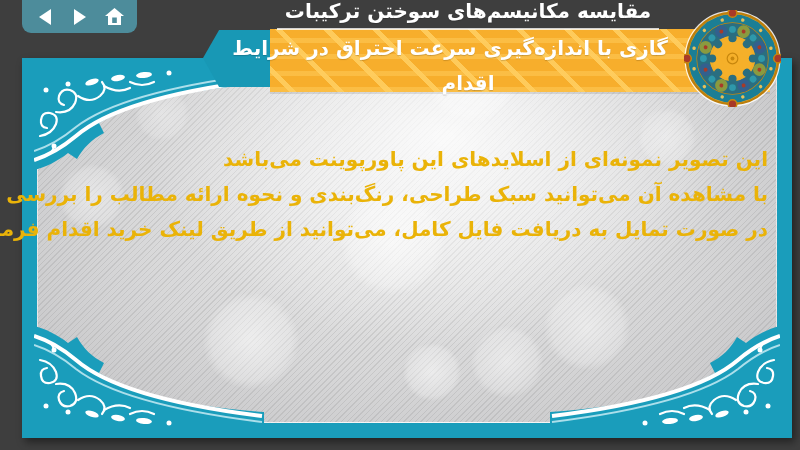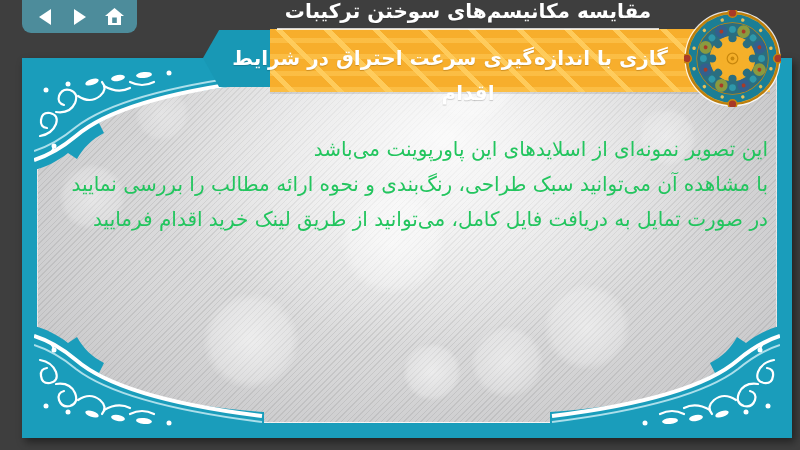--- a/index.html
+++ b/index.html
@@ -66,28 +66,28 @@
   .slide-title{
     position:absolute;left:268px;top:-3px;width:400px;z-index:15;
     direction:rtl;text-align:center;color:#FFFFFF;font-weight:bold;
     font-size:20px;line-height:33px;white-space:nowrap;
     text-shadow:0 1px 1px rgba(0,0,0,0.18);
   }
   .slide-title .t1{
     display:block;width:382px;margin:0 auto;height:29px;line-height:29px;
     border-bottom:2px solid rgba(255,255,255,0.78);padding-bottom:2px;
   }
-  .slide-title .t2{display:block;margin-top:12px;}
+  .slide-title .t2{display:block;margin-top:2px;}
   .slide-title .t3{display:block;margin-top:2px;}
   
   .mandala{position:absolute;left:684px;top:10px;width:97px;height:97px;z-index:20;}
   
   .slide-body{
-    position:absolute;right:32px;top:132px;width:650px;z-index:8;
-    direction:rtl;text-align:right;color:#22c55e;font-weight:normal;
+    position:absolute;right:32px;top:142px;width:650px;z-index:8;
+    direction:rtl;text-align:right;color:#eab308;font-weight:bold;
     font-size:20px;line-height:35px;white-space:nowrap;
   }
 </style>
 </head>
 <body>
 
 <svg width="0" height="0" style="position:absolute">
   <defs>
     <symbol id="corner-fl" viewBox="0 0 230 100">
       <path d="M0,0 C12,3 24,9 34,17 L43,11 C49,22 58,31 70,37 L65,47 C100,68 155,81 230,86 L230,100 L0,100 Z" fill="#1A9DBB"></path>

